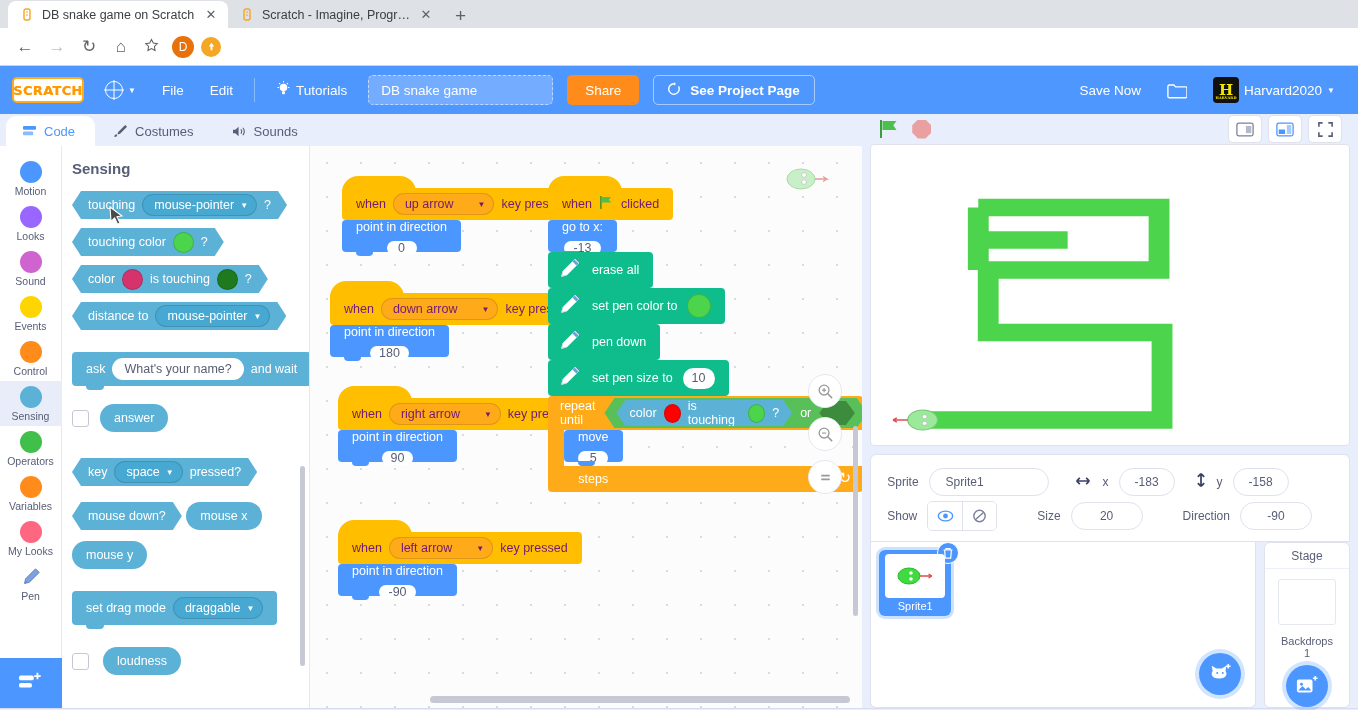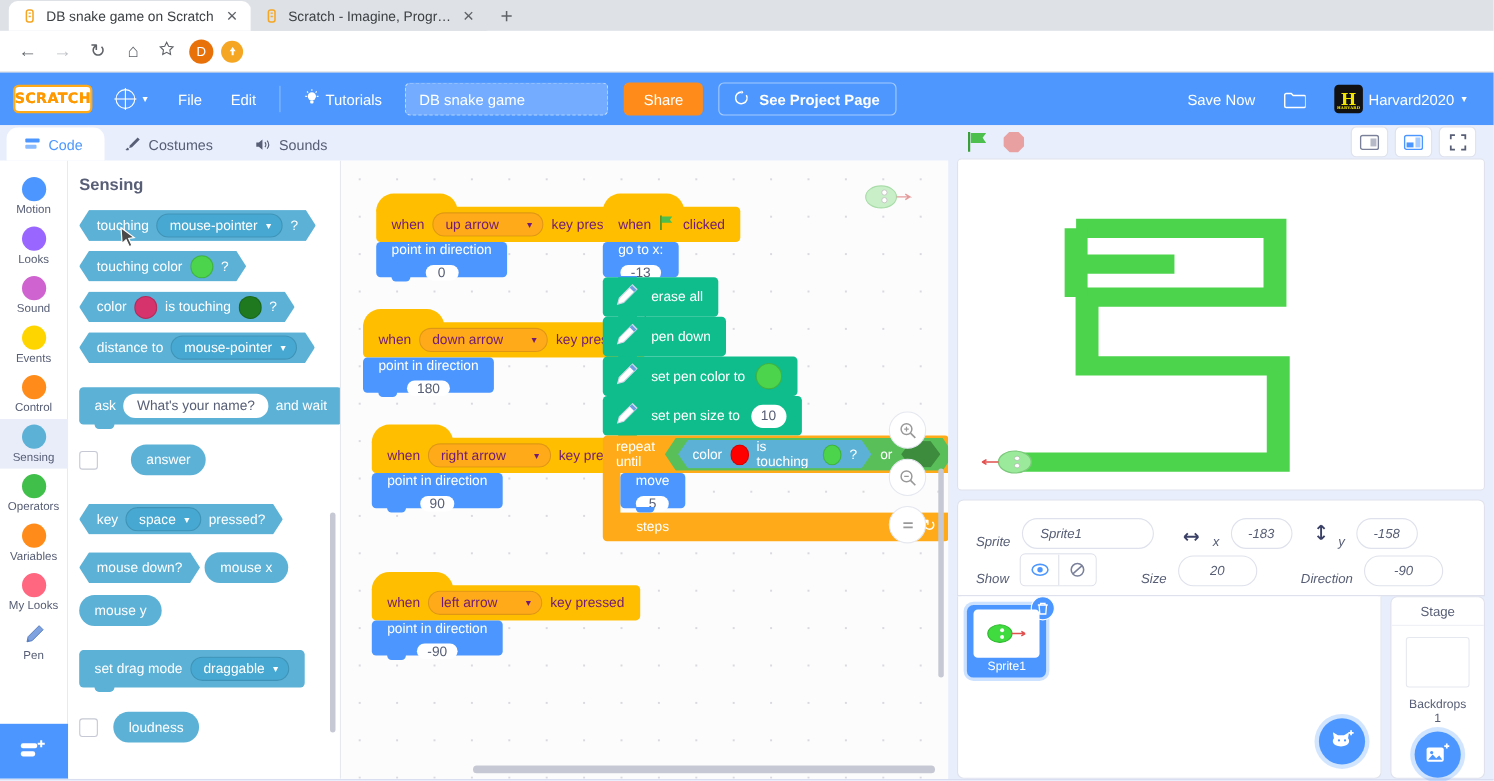--- a/index.html
+++ b/index.html
@@ -277,21 +277,21 @@
     border-radius: 5px; display: flex; align-items: center; justify-content: center;
   }
   .stage {
     height: 362px; background: #fff; border: 1px solid #dfe2ec; border-radius: 4px;
     position: relative; overflow: hidden;
   }
   .sprite-info {
     margin-top: 8px; height: 88px; background: #fff; border: 1px solid #dfe2ec;
     border-radius: 6px 6px 0 0; padding: 10px 16px;
   }
-  .si-row { display: flex; align-items: flex-end; height: 34px; gap: 10px; font-style: italic; }
+  .si-row { display: flex; align-items: center; height: 34px; gap: 10px; }
   .si-label { font-size: 12px; color: #575e75; }
   .si-pill {
     border: 1px solid #dfe2ec; border-radius: 15px; height: 28px;
     display: flex; align-items: center; justify-content: center;
     font-size: 12px; color: #575e75; background: #fff;
   }
   .si-toggle { display: flex; border: 1px solid #dfe2ec; border-radius: 5px; overflow: hidden; height: 30px; }
   .si-tbtn { width: 34px; display: flex; align-items: center; justify-content: center; background: #fff; }
   .si-tbtn + .si-tbtn { border-left: 1px solid #dfe2ec; }
   .bottom-panes { display: flex; flex: 1 1 auto; gap: 8px; margin-top: 0; }
@@ -553,21 +553,21 @@
             <span class="caret">▼</span>
           </span>
         </div>
 
         <div class="blk stack-sense" style="margin-bottom:18px">
           <span>ask</span>
           <span class="oval-white">What's your name?</span>
           <span>and wait</span>
         </div>
 
-        <div style="display:flex;align-items:center;gap:30px;margin-bottom:26px">
+        <div style="display:flex;align-items:center;gap:11px;margin-bottom:26px">
           <span class="chk"></span>
           <span class="blk reporter" style="margin-bottom:0">answer</span>
         </div>
 
         <div class="blk bool" style="margin-bottom:16px">
           <span>key</span>
           <span class="dropdown">
             <span>space</span>
             <span class="caret">▼</span>
           </span>
@@ -688,31 +688,31 @@
             </span>
             <span>erase all</span>
           </div>
           <div class="pen-blk" style="display:flex;width:fit-content">
             <span>
               <svg width="26" height="26" viewBox="0 0 26 26">
                   <path d="M19 3l4 4-12 12-5.5 1.5L7 15z" fill="#fff" stroke="#cfd8e8" stroke-width="1"></path>
                   <path d="M17.5 4.5l4 4" stroke="#6d9fe0" stroke-width="3"></path>
                 </svg>
             </span>
-            <span>pen down</span>
+            <span>set pen color to</span>
+            <span class="swatch" style="width:24px;height:24px;background:#4cd44c"></span>
           </div>
           <div class="pen-blk" style="display:flex;width:fit-content">
             <span>
               <svg width="26" height="26" viewBox="0 0 26 26">
                   <path d="M19 3l4 4-12 12-5.5 1.5L7 15z" fill="#fff" stroke="#cfd8e8" stroke-width="1"></path>
                   <path d="M17.5 4.5l4 4" stroke="#6d9fe0" stroke-width="3"></path>
                 </svg>
             </span>
-            <span>set pen color to</span>
-            <span class="swatch" style="width:24px;height:24px;background:#4cd44c"></span>
+            <span>pen down</span>
           </div>
           <div class="pen-blk" style="display:flex;width:fit-content">
             <span>
               <svg width="26" height="26" viewBox="0 0 26 26">
                   <path d="M19 3l4 4-12 12-5.5 1.5L7 15z" fill="#fff" stroke="#cfd8e8" stroke-width="1"></path>
                   <path d="M17.5 4.5l4 4" stroke="#6d9fe0" stroke-width="3"></path>
                 </svg>
             </span>
             <span>set pen size to</span>
             <span class="num-oval">10</span>

